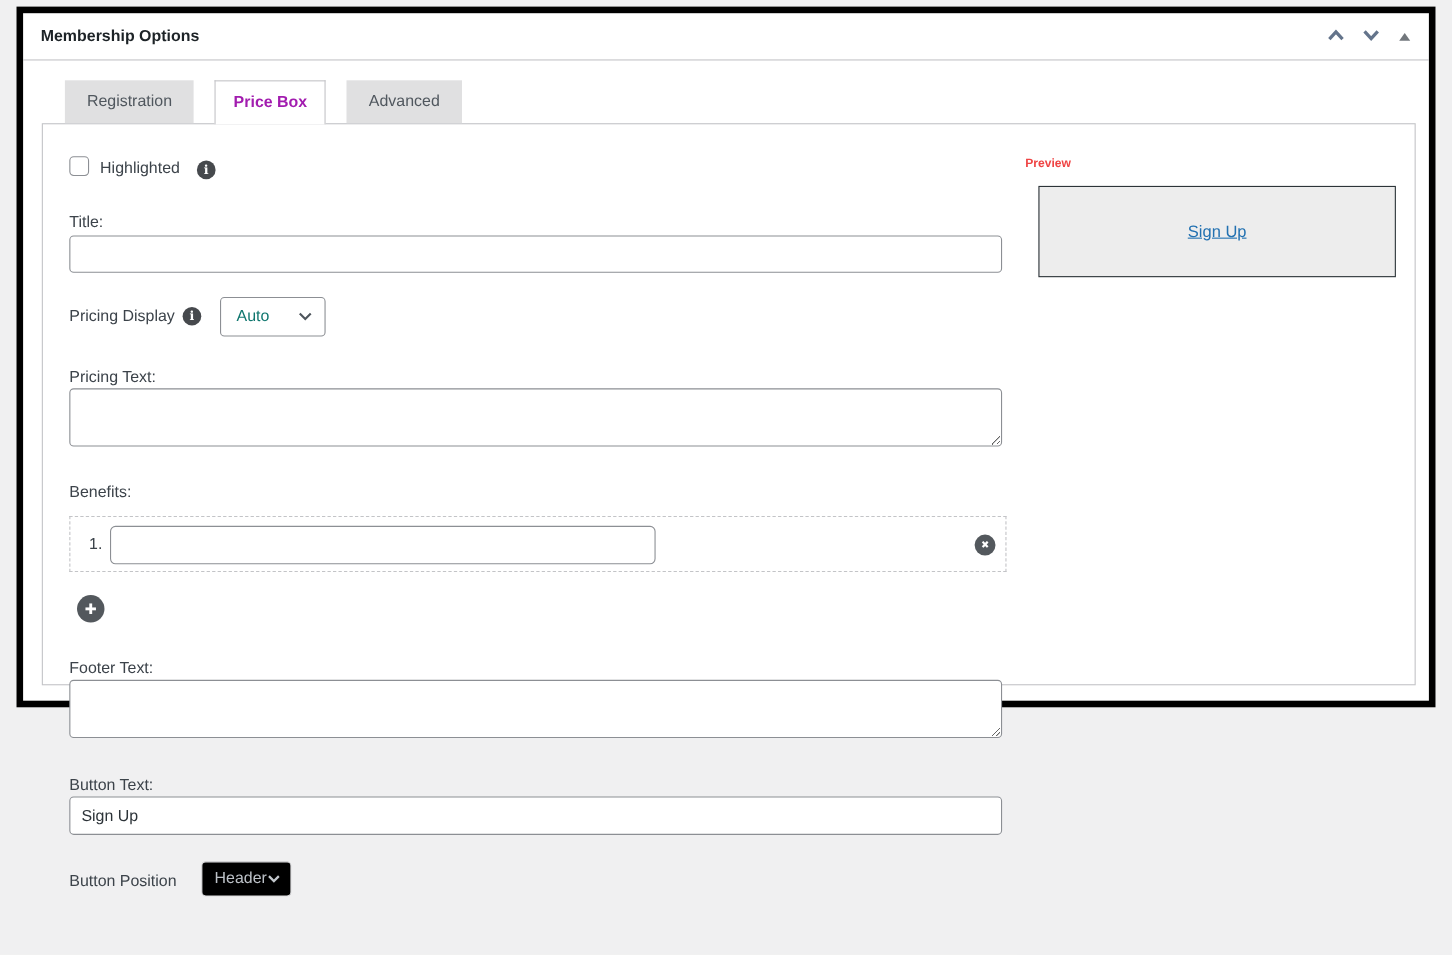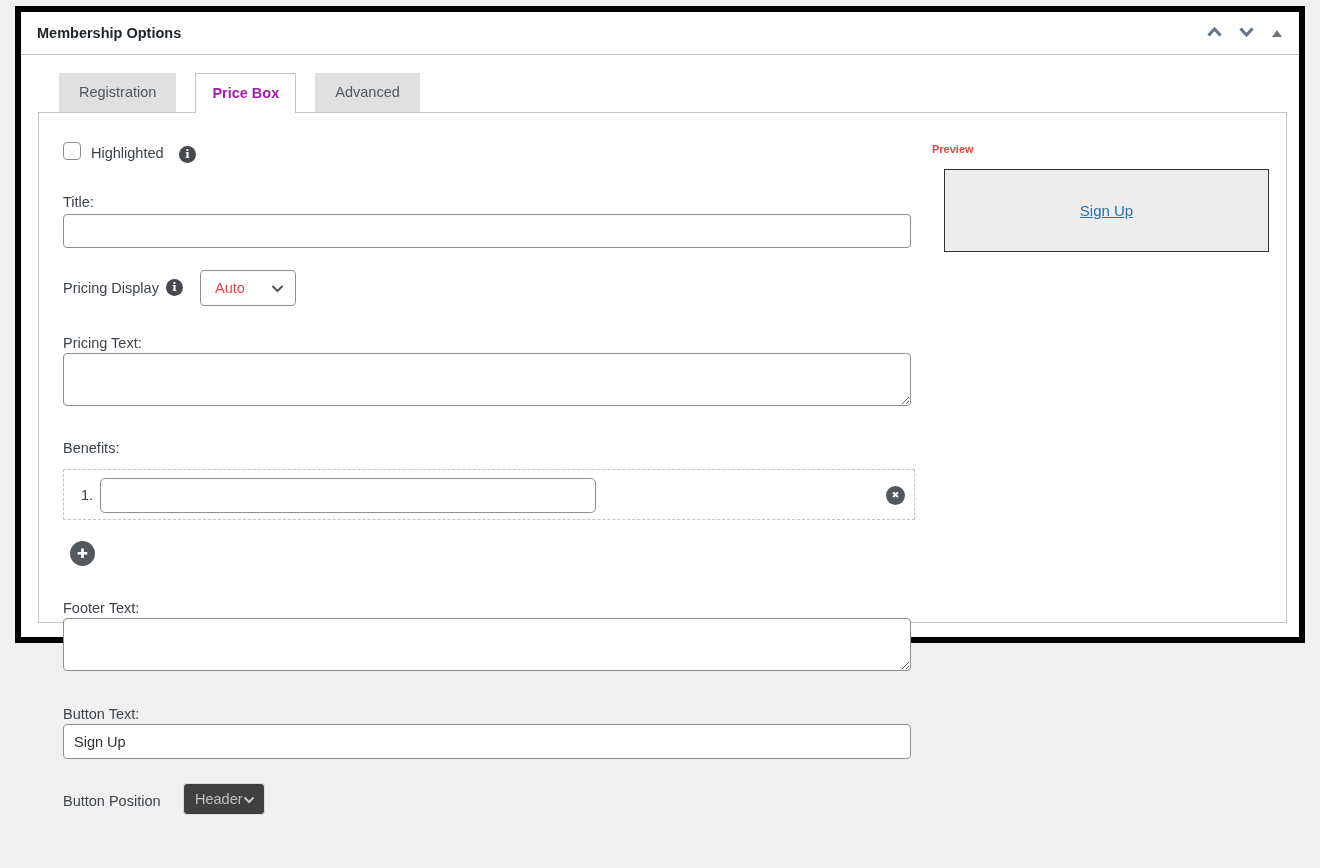--- a/index.html
+++ b/index.html
@@ -113,29 +113,29 @@
     color: #fff;
     font-family: "DejaVu Serif", serif;
     font-weight: 700; font-size: 11.5px;
     text-align: center; line-height: 17px;
     cursor: pointer;
   }
   .select-box {
     position: absolute;
     border: 1px solid #8c8f94; border-radius: 4px;
     background: #fff;
-    font-size: 14.5px; color: #ef4444;
+    font-size: 14.5px; color: #0f766e;
     display: flex; align-items: center; justify-content: space-between;
     padding: 0 11px 0 14px;
     cursor: pointer;
   }
   .select-box.disabled {
     border-color: #dcdcde;
     color: #bcc1c7;
-    background: #404040;
+    background: #000000;
     cursor: default;
     padding: 0 9px 0 11px;
   }
   .select-chevron { display: block; }
   .benefits-box {
     position: absolute;
     border: 1px dashed #c3c4c7;
     background: #fff;
   }
   .benefit-num {

